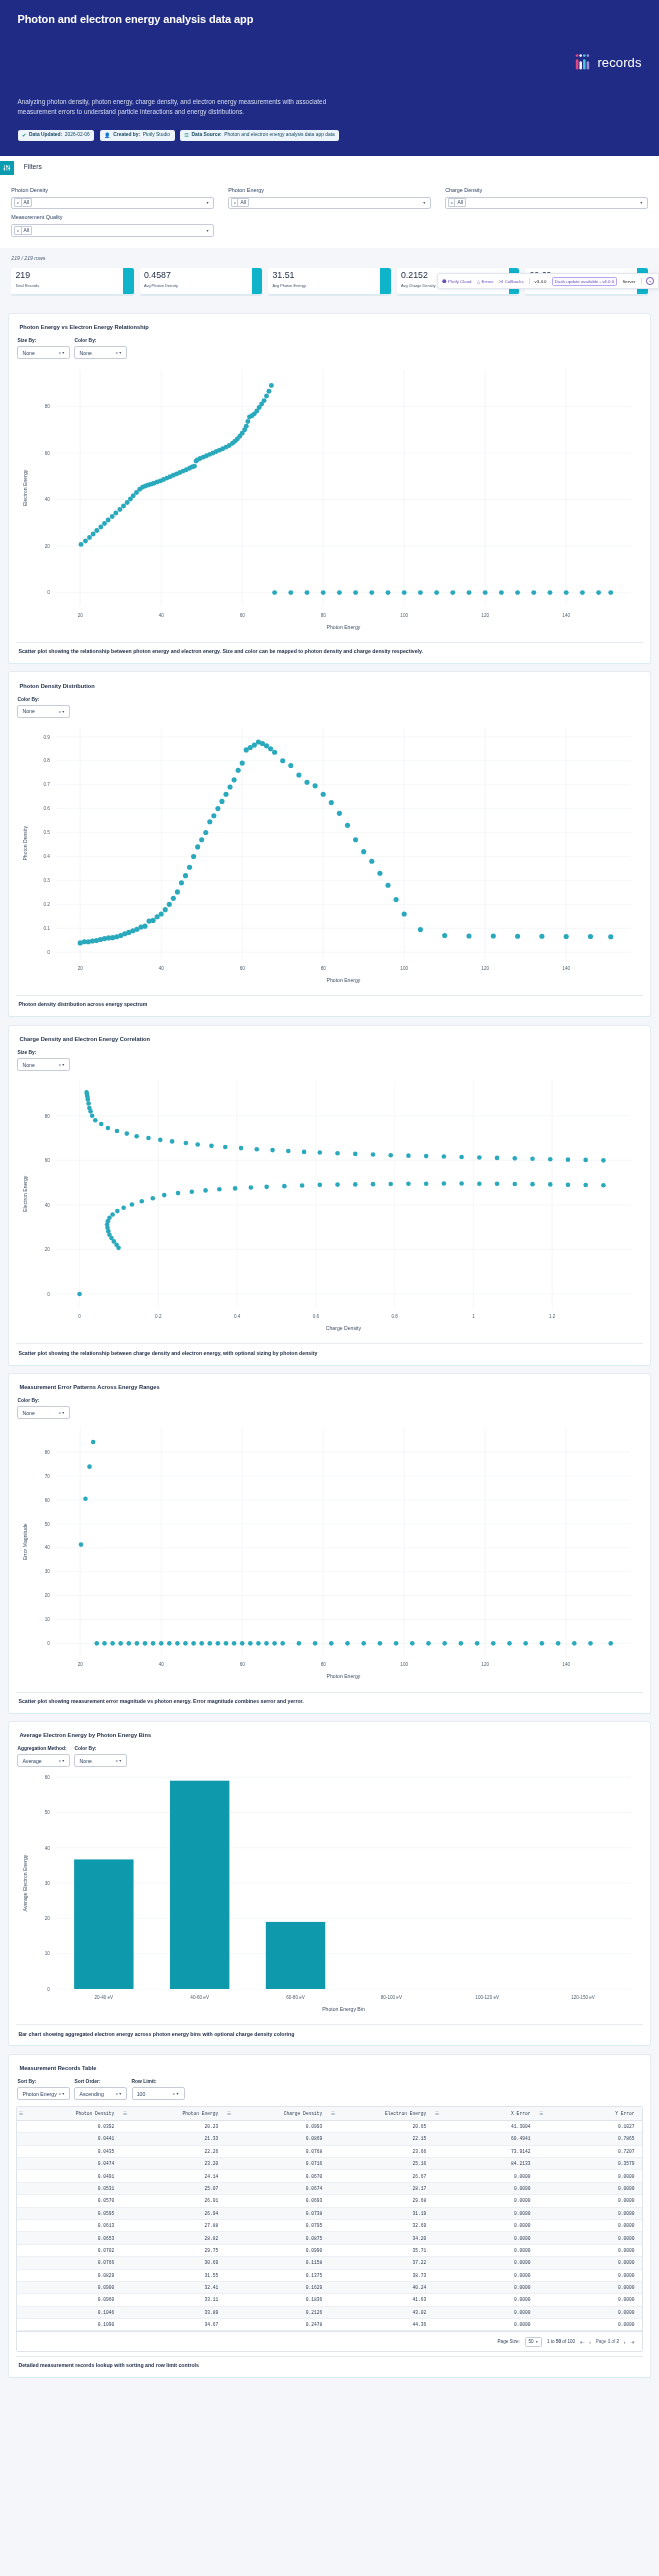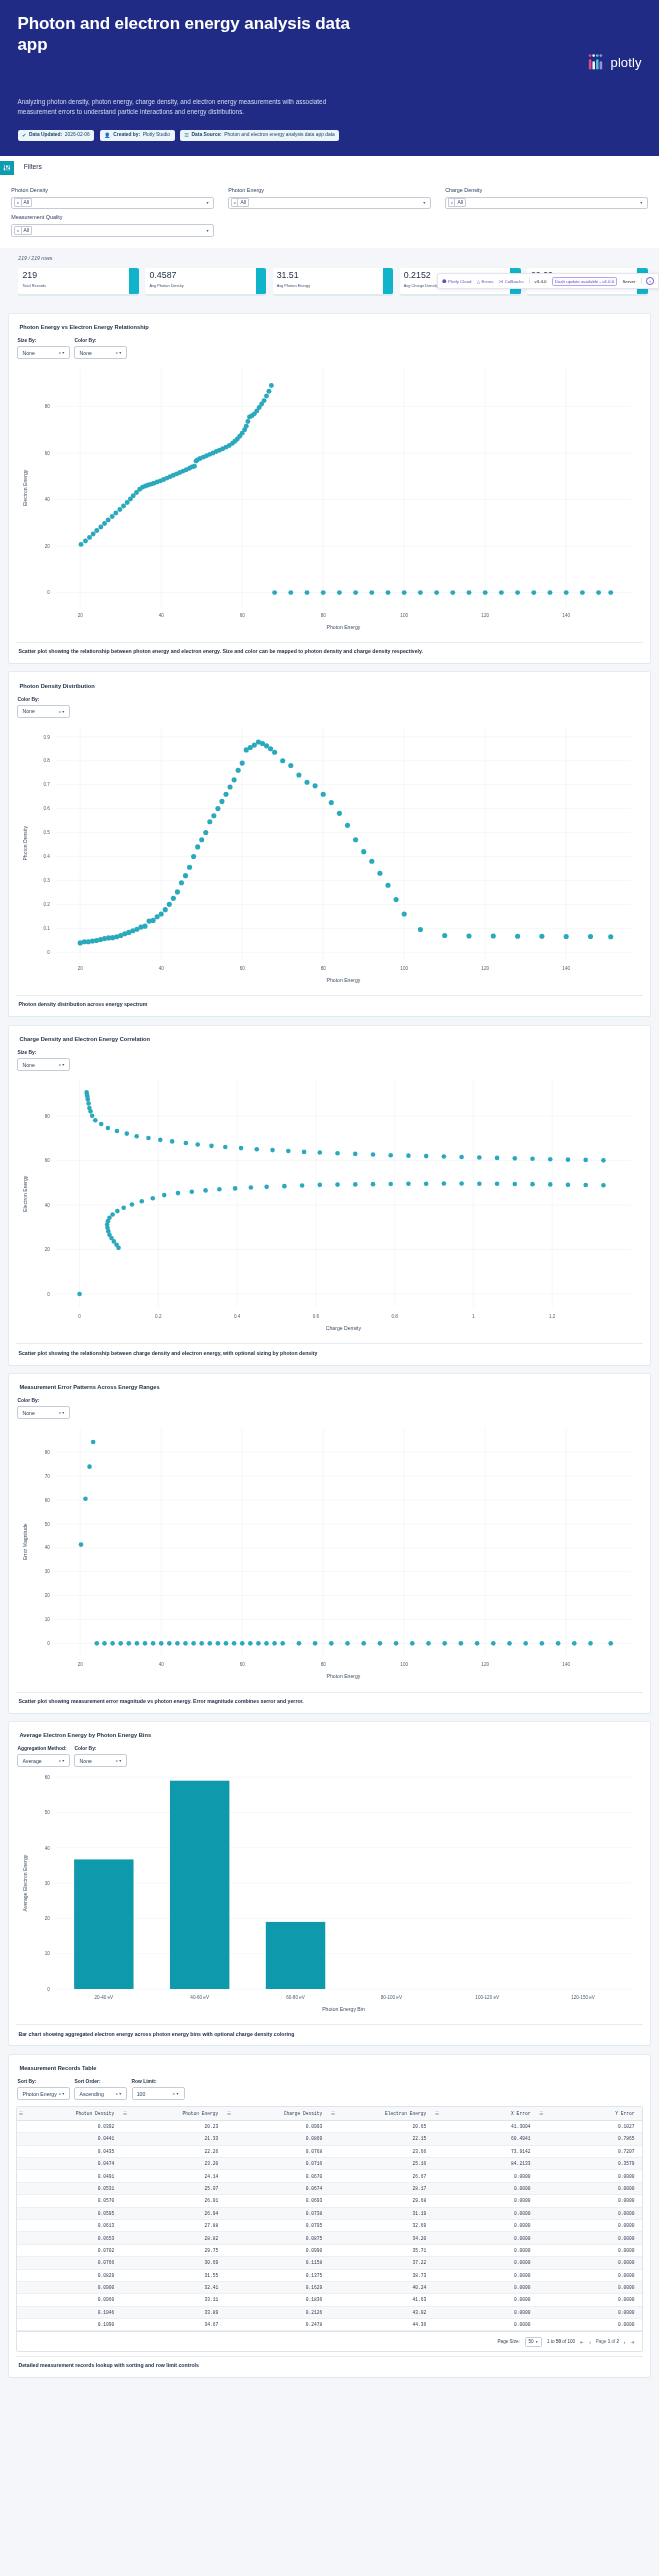--- a/index.html
+++ b/index.html
@@ -14,21 +14,21 @@
   
   .hero {
     background: #1f2b84;
     padding: 13.4px 17.5px 15.5px 17.5px;
     position: relative;
     min-height: 145px;
   }
   .hero-inner { display: flex; justify-content: space-between; align-items: flex-start; }
   .hero-title {
     color: #ffffff;
-    font-size: 17px;
+    font-size: 11px;
     font-weight: 700;
     line-height: 1.24;
     max-width: 361px;
     letter-spacing: -0.1px;
   }
   .hero-sub {
     color: #d7dcf5;
     font-size: 6.4px;
     line-height: 1.65;
     max-width: 340px;
@@ -222,21 +222,21 @@
       <svg class="brand-mark" width="17.5" height="17.5" viewBox="0 0 34 34">
         <circle cx="4" cy="5" r="2.6" fill="#e8447e"></circle>
         <circle cx="11" cy="5" r="2.6" fill="#f2f2f2"></circle>
         <circle cx="18" cy="5" r="2.6" fill="#48c5d8"></circle>
         <circle cx="25" cy="5" r="2.6" fill="#9a8fd6"></circle>
         <rect x="1.6" y="12" width="5" height="20" rx="2.4" fill="#e8447e"></rect>
         <rect x="8.6" y="16" width="5" height="16" rx="2.4" fill="#f2f2f2"></rect>
         <rect x="15.6" y="12" width="5" height="20" rx="2.4" fill="#48c5d8"></rect>
         <rect x="22.6" y="16" width="5" height="16" rx="2.4" fill="#9a8fd6"></rect>
       </svg>
-      <span class="brand-name">plotly</span>
+      <span class="brand-name">records</span>
     </div>
   </div>
   <div class="hero-sub">Analyzing photon density, photon energy, charge density, and electron energy measurements with associated measurement errors to understand particle interactions and energy distributions.</div>
   <div class="badges">
     <div class="badge">
       <span class="gl">✔</span>
       <b>Data Updated:</b>
       <span>2026-02-06</span>
     </div>
     <div class="badge">
@@ -305,21 +305,21 @@
         <span class="chip">
           <span class="x">x</span>
           <span class="v">All</span>
         </span>
         <span class="caret">▼</span>
       </div>
     </div>
   </div>
 </div>
 
-<div class="stats-wrap" style="position:relative;margin-left:7px;">
+<div class="stats-wrap" style="position:relative;">
   <div class="rowcount">219 / 219 rows</div>
   <div class="stats">
     <div class="stat">
       <div class="stat-body">
         <div class="stat-val">219</div>
         <div class="stat-lbl">Total Records</div>
       </div>
       <div class="stat-bar"></div>
     </div>
     <div class="stat">

